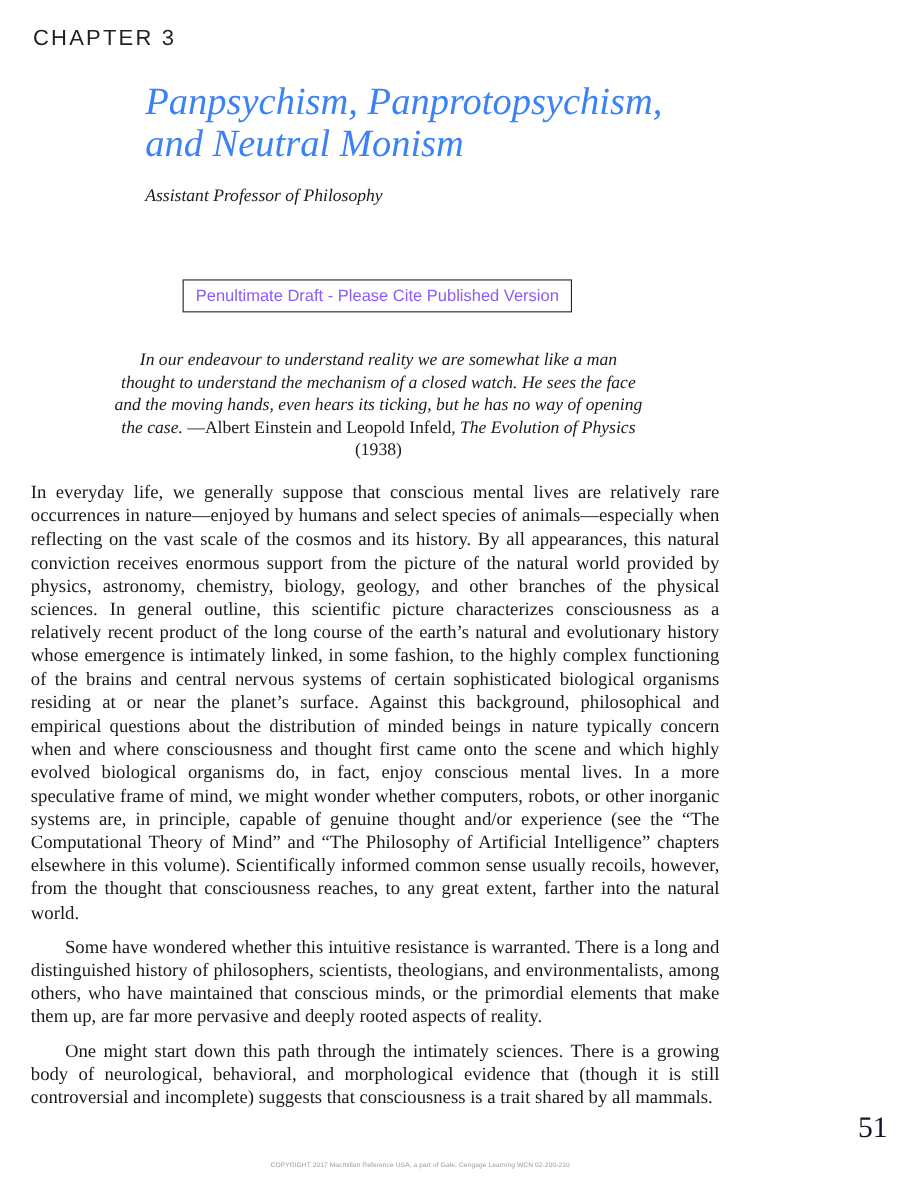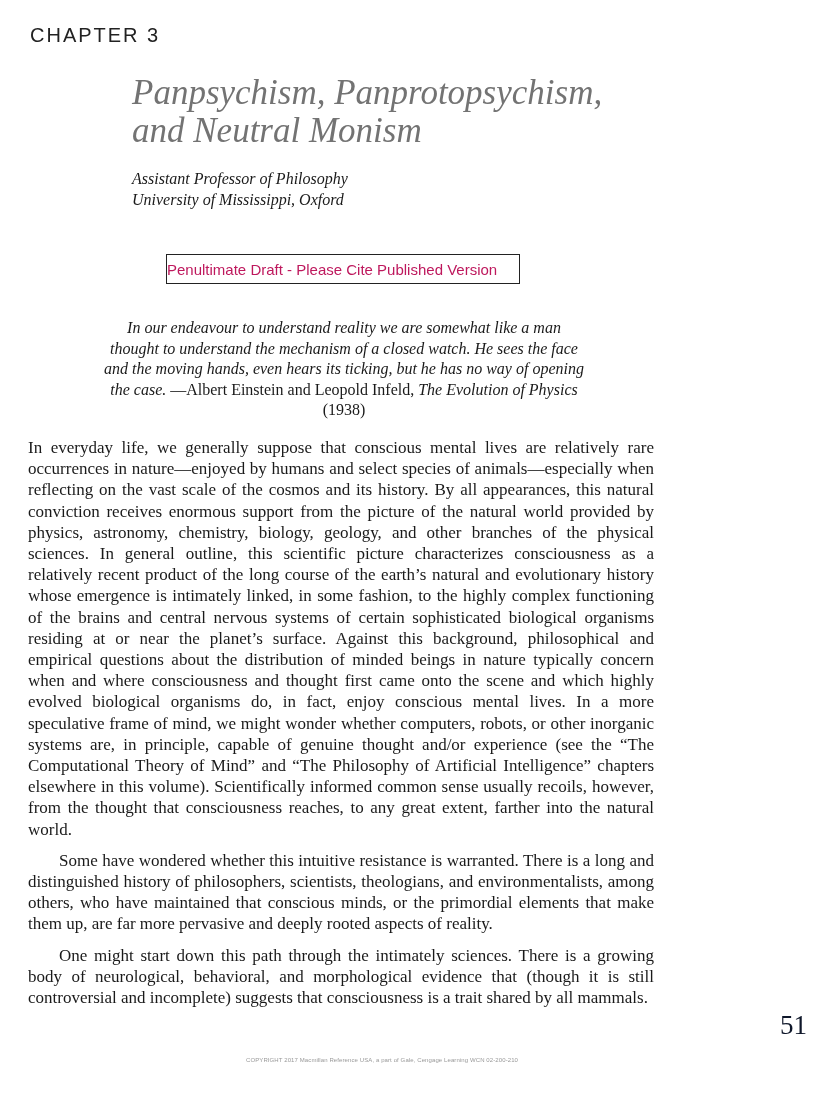--- a/index.html
+++ b/index.html
@@ -7,32 +7,32 @@
       width: 833px; height: 1093px; position: relative; overflow: hidden;
       font-family: "Liberation Serif", "DejaVu Serif", serif; color: #1a1a1a;
     }
     .chapter-label {
       position: absolute; left: 30px; top: 24px;
       font-family: "Liberation Sans", "DejaVu Sans", sans-serif;
       font-size: 20px; letter-spacing: 2px; font-weight: normal; color: #222;
     }
     .title {
       position: absolute; left: 132px; top: 74px; width: 560px;
-      font-style: italic; font-size: 35px; line-height: 38px; color: #737373;
+      font-style: italic; font-size: 35px; line-height: 38px; color: #3b82f6;
       margin: 0; font-weight: normal;
     }
     .title span { display: block; }
     .author-block { position: absolute; left: 132px; top: 168px; font-size: 16px; line-height: 21px; }
     .author-name { font-weight: bold; font-style: italic; }
     .author-line { font-style: italic; }
     .draft-box {
       position: absolute; left: 166px; top: 254px; width: 354px; height: 30px;
       border: 1.5px solid #222; box-sizing: border-box;
       font-family: "Liberation Sans", "DejaVu Sans", sans-serif; font-size: 15px;
-      display: flex; align-items: center; justify-content: flex-start; color: #be185d;
+      display: flex; align-items: center; justify-content: center; color: #8b5cf6;
     }
     .epigraph {
       position: absolute; left: 104px; top: 318px; width: 480px;
       text-align: center; font-size: 16px; line-height: 20.6px;
     }
     .epigraph .quote { font-style: italic; }
     .epigraph .book { font-style: italic; }
     .body-text {
       position: absolute; left: 28px; top: 437px; width: 626px;
       font-size: 17px; line-height: 21.2px; text-align: justify;
@@ -53,21 +53,20 @@
 
 <div class="chapter-label">CHAPTER 3</div>
 
 <h1 class="title">
   <span>Panpsychism, Panprotopsychism,</span>
   <span>and Neutral Monism</span>
 </h1>
 
 <div class="author-block">
   <div class="author-line">Assistant Professor of Philosophy</div>
-  <div class="author-line">University of Mississippi, Oxford</div>
 </div>
 
 <div class="draft-box">
   <span>Penultimate Draft - Please Cite Published Version</span>
 </div>
 
 <div class="epigraph">
   <span class="quote">In our endeavour to understand reality we are somewhat like a man thought to understand the mechanism of a closed watch. He sees the face and the moving hands, even hears its ticking, but he has no way of opening the case.</span><span> —Albert Einstein and Leopold Infeld, </span><span class="book">The Evolution of Physics</span><span> (1938)</span>
 </div>
 

